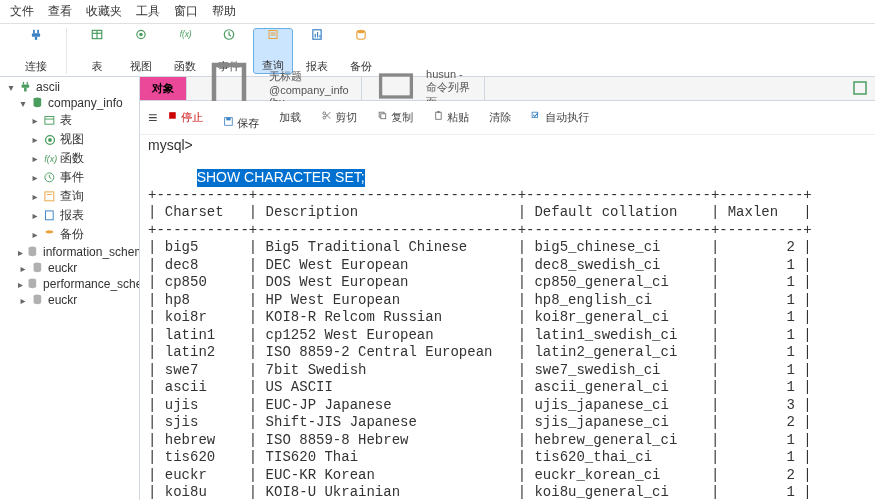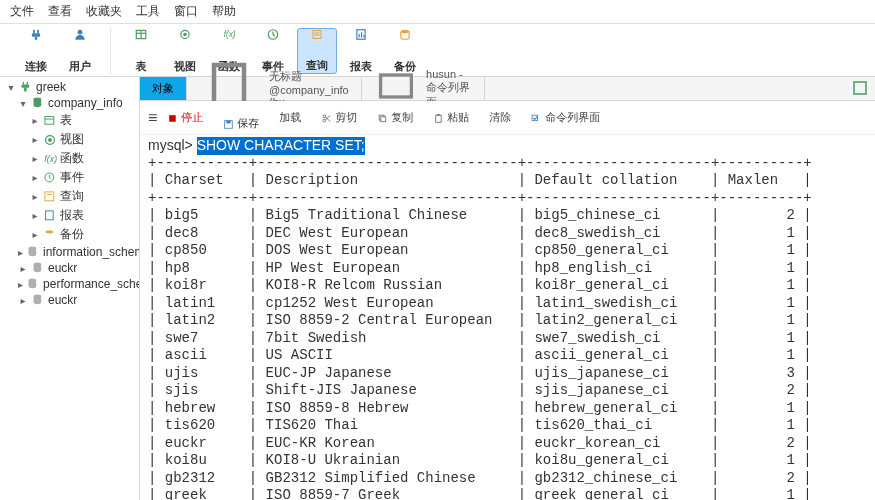--- a/index.html
+++ b/index.html
@@ -5,45 +5,45 @@
 * { margin: 0; padding: 0; box-sizing: border-box; font-family: "Microsoft YaHei", "SimSun", sans-serif; }
 body { width: 875px; height: 500px; background: #fff; font-size: 12px; overflow: hidden; display: flex; flex-direction: column; }
 .menubar { display: flex; gap: 14px; padding: 3px 10px; background: #fff; border-bottom: 1px solid #e0e0e0; font-size: 12px; color: #333; }
 .menubar span { cursor: default; }
 .toolbar { display: flex; align-items: flex-end; gap: 0; padding: 4px 6px 2px 6px; background: #fff; border-bottom: 1px solid #d0d7de; }
 .tool-group { display: flex; gap: 4px; padding: 0 10px; border-right: 1px solid #e6e6e6; }
 .tool-group:last-child { border-right: none; }
 .tool-btn { display: flex; flex-direction: column; align-items: center; justify-content: flex-end; width: 40px; height: 46px; cursor: pointer; border-radius: 3px; }
 .tool-btn.active { background: #cce5ff; border: 1px solid #66afe9; }
 .tool-btn svg { width: 22px; height: 22px; }
-.tool-btn .lbl { font-size: 11px; color: #333; margin-top: 18px; font-weight: bold; }
+.tool-btn .lbl { font-size: 11px; color: #333; margin-top: 18px; }
 .main { display: flex; flex: 1; min-height: 0; }
 .sidebar { width: 140px; border-right: 1px solid #d0d7de; overflow: auto; background: #fff; padding: 2px 0; }
 .tree-item { display: flex; align-items: center; gap: 3px; padding: 1px 2px 1px 6px; font-size: 12px; color: #333; cursor: pointer; white-space: nowrap; }
 .tree-item .tw { width: 10px; text-align: center; color: #666; font-size: 10px; }
 .tree-item.lvl1 { padding-left: 6px; }
 .tree-item.lvl2 { padding-left: 18px; }
 .tree-item.lvl3 { padding-left: 30px; }
 .tree-item svg { width: 14px; height: 14px; flex-shrink: 0; }
 .content { flex: 1; display: flex; flex-direction: column; min-width: 0; }
 .tabs { display: flex; align-items: center; gap: 0; background: #f5f5f5; border-bottom: 1px solid #d0d7de; height: 24px; font-size: 11px; }
 .tab { display: flex; align-items: center; gap: 4px; padding: 0 12px; height: 100%; border-right: 1px solid #d0d7de; color: #555; cursor: pointer; }
-.tab.active { background: #0ea5e9; color: #000; }
+.tab.active { background: #ec4899; color: #000; font-weight: bold; }
 .tab-filler { flex: 1; }
 .tab-close { margin-left: auto; padding: 0 8px; cursor: pointer; }
 .sub-toolbar { display: flex; align-items: center; gap: 10px; padding: 3px 8px; background: #fff; border-bottom: 1px solid #eee; font-size: 11px; color: #444; }
 .sub-toolbar .sep { color: #ccc; }
-.sub-toolbar .act { display: flex; align-items: flex-end; gap: 2px; cursor: pointer; }
+.sub-toolbar .act { display: flex; align-items: flex-start; gap: 2px; cursor: pointer; }
 .sub-toolbar .act.stop { color: #c00; }
 .sub-toolbar .act.save { color: #333; margin-top: 12px; }
 .sub-toolbar svg { width: 12px; height: 12px; }
 .terminal { flex: 1; overflow: auto; padding: 2px 4px 6px 8px; background: #fff; font-family: "Consolas", "Courier New", monospace; font-size: 14px; color: #333; line-height: 1.25; white-space: pre; }
 .prompt-line { display: flex; }
 .prompt { color: #333; }
-.sql-stmt { background: #0070d0; color: #fff; }
+.sql-stmt { background: #0070d0; color: #fff; margin-top: 32px; }
 </style>
 </head>
 <body>
 
 <div class="menubar" id="menubar">
     <span>文件</span>
     <span>查看</span>
     <span>收藏夹</span>
     <span>工具</span>
     <span>窗口</span>
@@ -54,27 +54,20 @@
     <div class="tool-group">
       <div class="tool-btn">
         <svg viewBox="0 0 22 22">
           <rect x="6" y="3" width="3" height="6" fill="#3b82c4"></rect>
           <rect x="13" y="3" width="3" height="6" fill="#3b82c4"></rect>
           <rect x="4" y="9" width="14" height="6" rx="2" fill="#3b82c4"></rect>
           <rect x="9" y="15" width="4" height="5" fill="#3b82c4"></rect>
         </svg>
         <span class="lbl">连接</span>
       </div>
-      <div class="tool-btn">
-        <svg viewBox="0 0 22 22">
-          <circle cx="11" cy="7" r="4" fill="#3b82c4"></circle>
-          <path d="M3 20c0-5 4-8 8-8s8 3 8 8z" fill="#3b82c4"></path>
-        </svg>
-        <span class="lbl">用户</span>
-      </div>
     </div>
     <div class="tool-group">
       <div class="tool-btn">
         <svg viewBox="0 0 22 22">
           <rect x="3" y="4" width="16" height="14" fill="none" stroke="#4a9d5f" stroke-width="2"></rect>
           <line x1="3" y1="9" x2="19" y2="9" stroke="#4a9d5f" stroke-width="2"></line>
           <line x1="11" y1="4" x2="11" y2="18" stroke="#4a9d5f" stroke-width="2"></line>
         </svg>
         <span class="lbl">表</span>
       </div>
@@ -129,21 +122,21 @@
 
   <div class="sidebar" id="sidebar">
       <div class="tree-item lvl1">
         <span class="tw">▾</span>
         <svg viewBox="0 0 22 22">
           <rect x="6" y="3" width="2" height="4" fill="#4a9d5f"></rect>
           <rect x="12" y="3" width="2" height="4" fill="#4a9d5f"></rect>
           <rect x="4" y="7" width="12" height="5" rx="1" fill="#4a9d5f"></rect>
           <rect x="8" y="12" width="4" height="6" fill="#4a9d5f"></rect>
         </svg>
-        <span>greek</span>
+        <span>ascii</span>
       </div>
       <div class="tree-item lvl2">
         <span class="tw">▾</span>
         <svg viewBox="0 0 22 22">
           <ellipse cx="10" cy="5" rx="6" ry="2.5" fill="#4a9d5f"></ellipse>
           <path d="M4 5v10c0 1.4 2.7 2.5 6 2.5s6-1.1 6-2.5V5" fill="#4a9d5f"></path>
         </svg>
         <span>company_info</span>
       </div>
       <div class="tree-item lvl3">
@@ -305,21 +298,21 @@
         <span class="sep"></span>
         <span class="act ">
           <span>清除</span>
         </span>
         <span class="sep"></span>
         <span class="act ">
           <svg viewBox="0 0 22 22">
             <rect x="2" y="4" width="10" height="10" fill="none" stroke="#3b82c4" stroke-width="1.5"></rect>
             <path d="M4 9l3 3 6-7" stroke="#3b82c4" stroke-width="2" fill="none"></path>
           </svg>
-          <span>命令列界面</span>
+          <span>自动执行</span>
         </span>
       </div>
 
     <div class="terminal" id="terminal"><div class="prompt-line"><span class="prompt">mysql&gt; </span><span class="sql-stmt">SHOW CHARACTER SET;</span></div>+-----------+-------------------------------+----------------------+----------+
 | Charset   | Description                   | Default collation    | Maxlen   |
 +-----------+-------------------------------+----------------------+----------+
 | big5      | Big5 Traditional Chinese      | big5_chinese_ci      |        2 |
 | dec8      | DEC West European             | dec8_swedish_ci      |        1 |
 | cp850     | DOS West European             | cp850_general_ci     |        1 |
 | hp8       | HP West European              | hp8_english_ci       |        1 |

